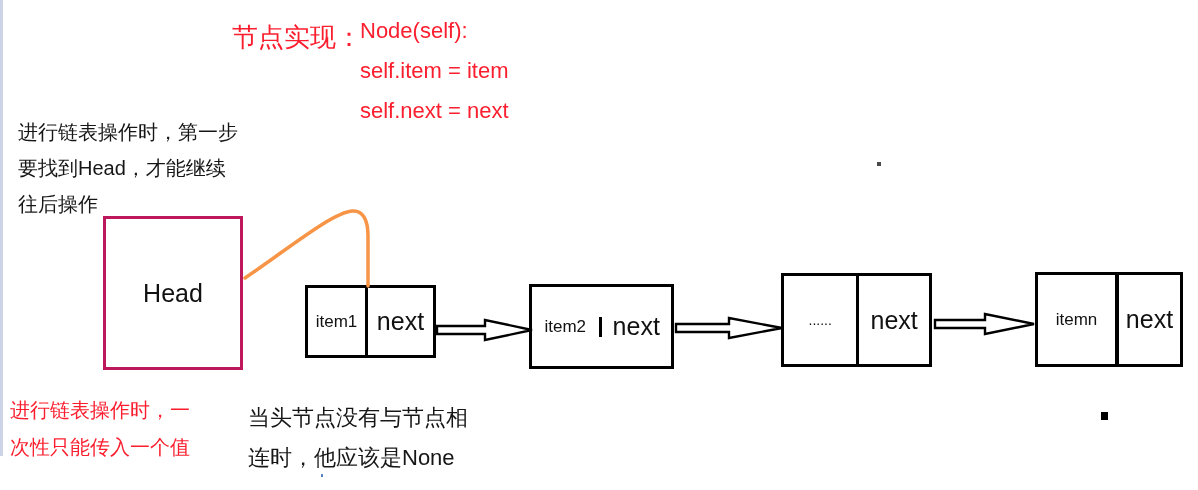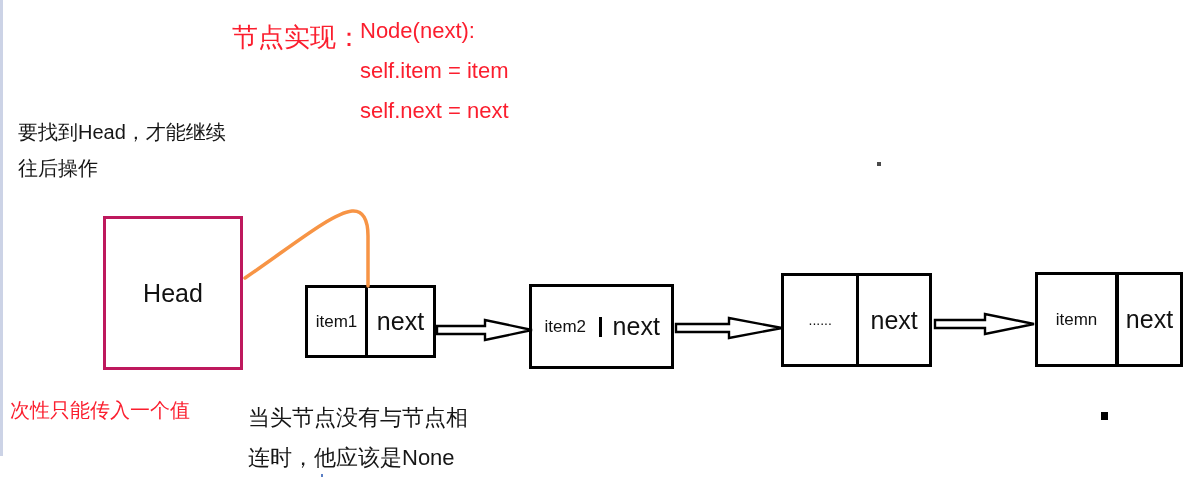--- a/index.html
+++ b/index.html
@@ -60,26 +60,27 @@
 </style>
 </head>
 <body>
 
 <div id="canvas">
 
   <div class="abs" id="edge-strip"></div>
 
   <div class="abs" id="code-label">节点实现：</div>
   <div class="abs" id="code-lines">
-    <div>Node(next):</div>
+    <div>Node(self):</div>
     <div>self.item = item</div>
     <div>self.next = next</div>
   </div>
 
   <div class="abs" id="note-top-left">
+    <div>进行链表操作时，第一步</div>
     <div>要找到Head，才能继续</div>
     <div>往后操作</div>
   </div>
 
   <div class="abs" id="head-box">
     <span>Head</span>
   </div>
 
   <div class="abs node" id="node-1">
     <div class="cell item">item1</div>
@@ -103,20 +104,21 @@
     <path d="M245,278 C292,246 332,213 352,211 C363,210 368,220 368,236 L368,286" fill="none" stroke="#f79445" stroke-width="3.5" stroke-linecap="round"></path>
 
     <polygon points="437,326 485,326 485,320 532,330 485,340 485,334 437,334" fill="#ffffff" stroke="#000000" stroke-width="2.4"></polygon>
 
     <polygon points="676,324 729,324 729,318 782,328 729,338 729,332 676,332" fill="#ffffff" stroke="#000000" stroke-width="2.4"></polygon>
 
     <polygon points="935,320 985,320 985,314 1034,324 985,334 985,328 935,328" fill="#ffffff" stroke="#000000" stroke-width="2.4"></polygon>
   </svg>
 
   <div class="abs" id="note-bottom-left">
+    <div>进行链表操作时，一</div>
     <div>次性只能传入一个值</div>
   </div>
 
   <div class="abs" id="note-bottom-center">
     <div>当头节点没有与节点相</div>
     <div>连时，他应该是None</div>
   </div>
 
   <div class="abs" id="mark-top-dot"></div>
   <div class="abs" id="mark-square-dot"></div>

